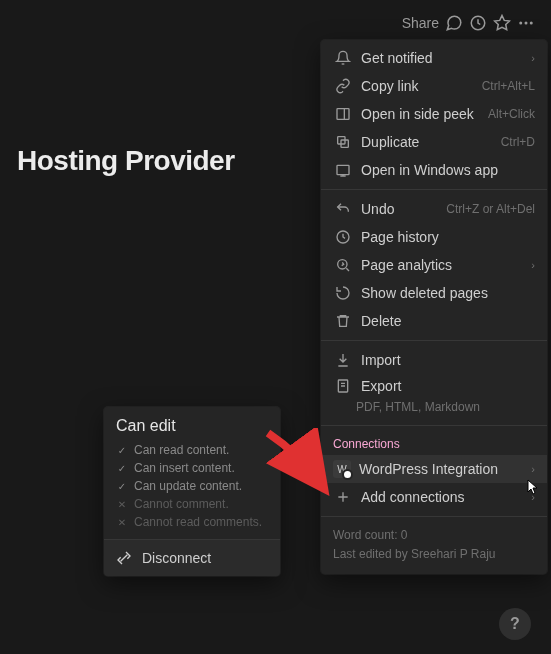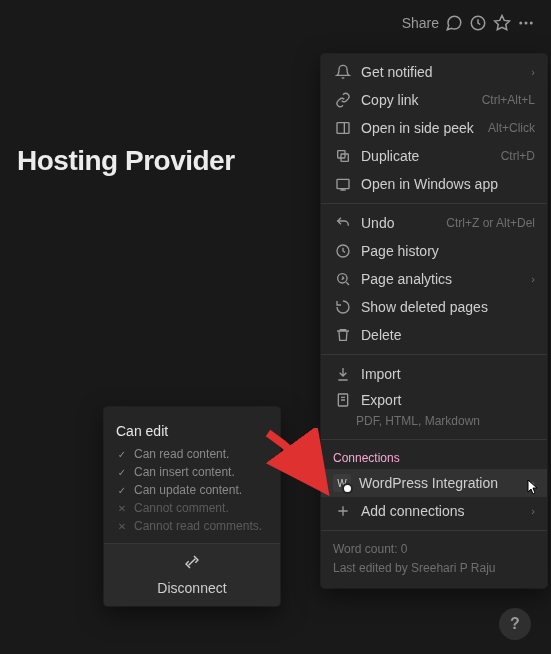--- a/index.html
+++ b/index.html
@@ -29,21 +29,21 @@
     left: 17px;
     top: 145px;
     font-size: 28px;
     font-weight: 700;
     color: #ececec;
     letter-spacing: -0.5px;
   }
   .context-menu {
     position: absolute;
     right: 4px;
-    top: 54px;
+    top: 40px;
     width: 226px;
     background: #252525;
     border-radius: 4px;
     box-shadow: 0 0 0 1px rgba(255,255,255,0.05), 0 8px 24px rgba(0,0,0,0.5);
     padding: 4px 0;
     font-size: 14px;
   }
   .menu-item {
     display: flex;
     align-items: center;
@@ -109,44 +109,43 @@
     left: 104px;
     top: 407px;
     width: 176px;
     background: #252525;
     border-radius: 4px;
     box-shadow: 0 0 0 1px rgba(255,255,255,0.05), 0 8px 24px rgba(0,0,0,0.5);
     font-size: 12px;
     padding-bottom: 0;
   }
   .permissions-box .pb-title {
-    font-size: 14px;
+    font-size: 16px;
     color: #e6e6e6;
-    padding: 16px 12px 6px 12px;
+    padding: 10px 12px 6px 12px;
   }
   .perm-row {
     display:flex; align-items:center;
     gap: 6px;
     padding: 2px 12px;
   }
   .perm-row.allowed { color: #8a8a8a; }
   .perm-row.denied { color: #5c5c5c; }
   .perm-row .pi { width: 12px; text-align:center; font-size: 10px; }
   .pb-sep { height:1px; background:#373737; margin:8px 0 0 0; }
   .disconnect {
     display:flex; align-items:center;
     gap:10px;
     padding: 10px 12px;
     font-size: 14px;
     color: #cfcfcf;
     background: #2b2b2b;
     border-bottom-left-radius:4px;
     border-bottom-right-radius:4px;
     cursor:pointer;
-    flex-direction:column;
   }
   .arrow {
     position: absolute;
     left: 258px;
     top: 428px;
     width: 80px; height: 80px;
     pointer-events:none;
   }
   .cursor {
     position: absolute;

